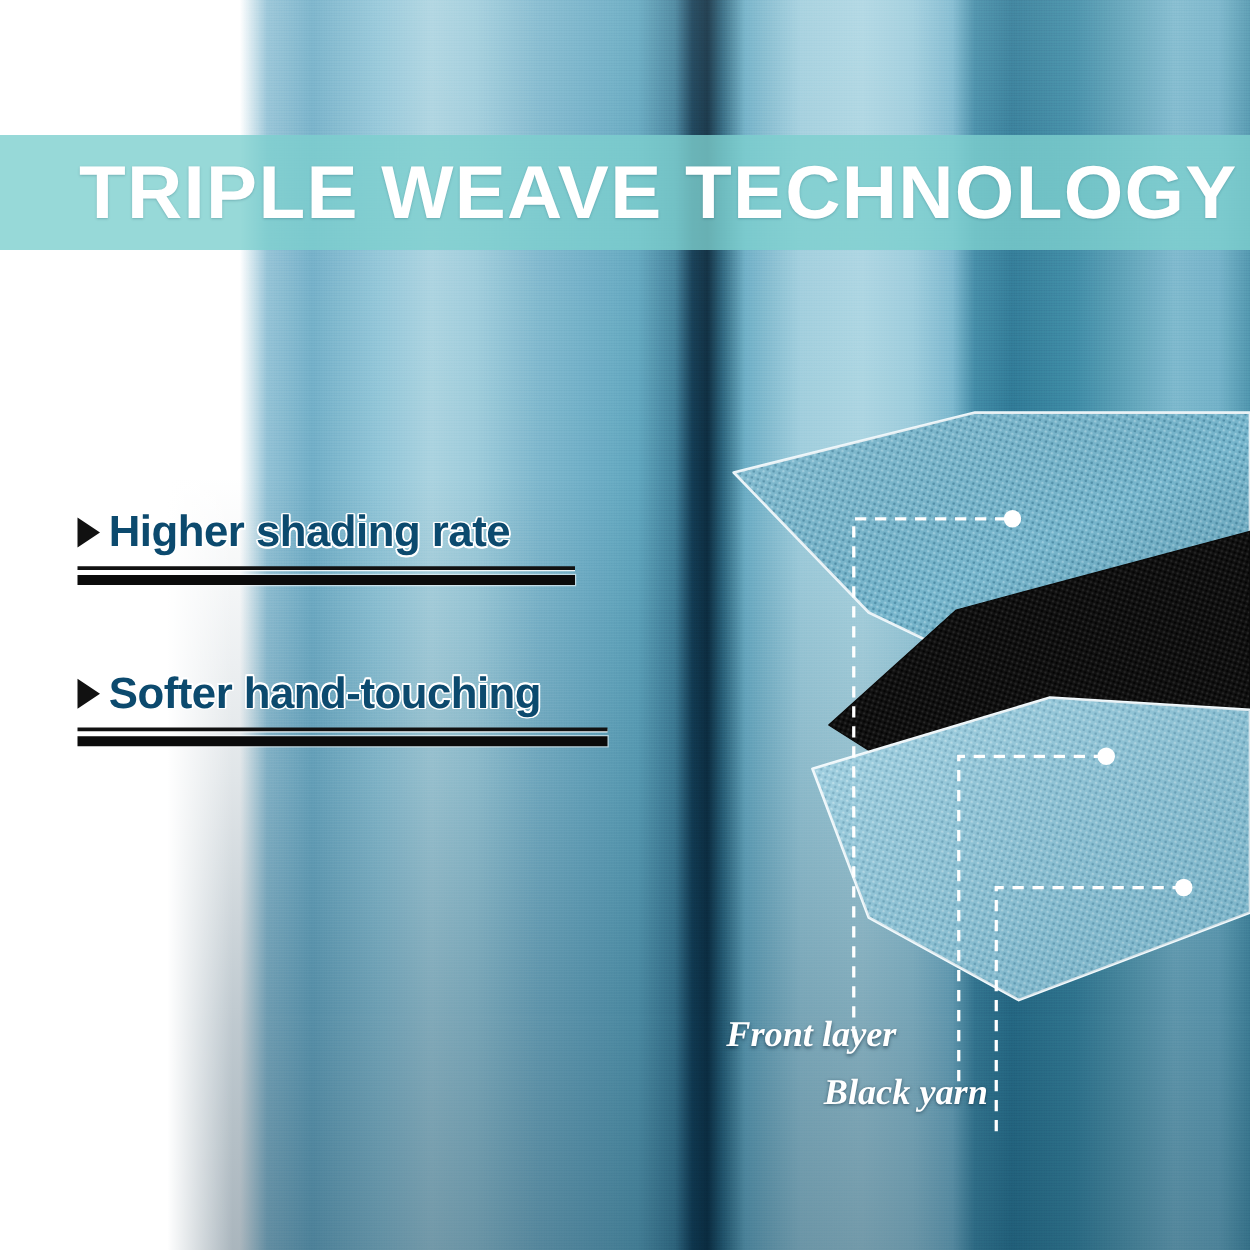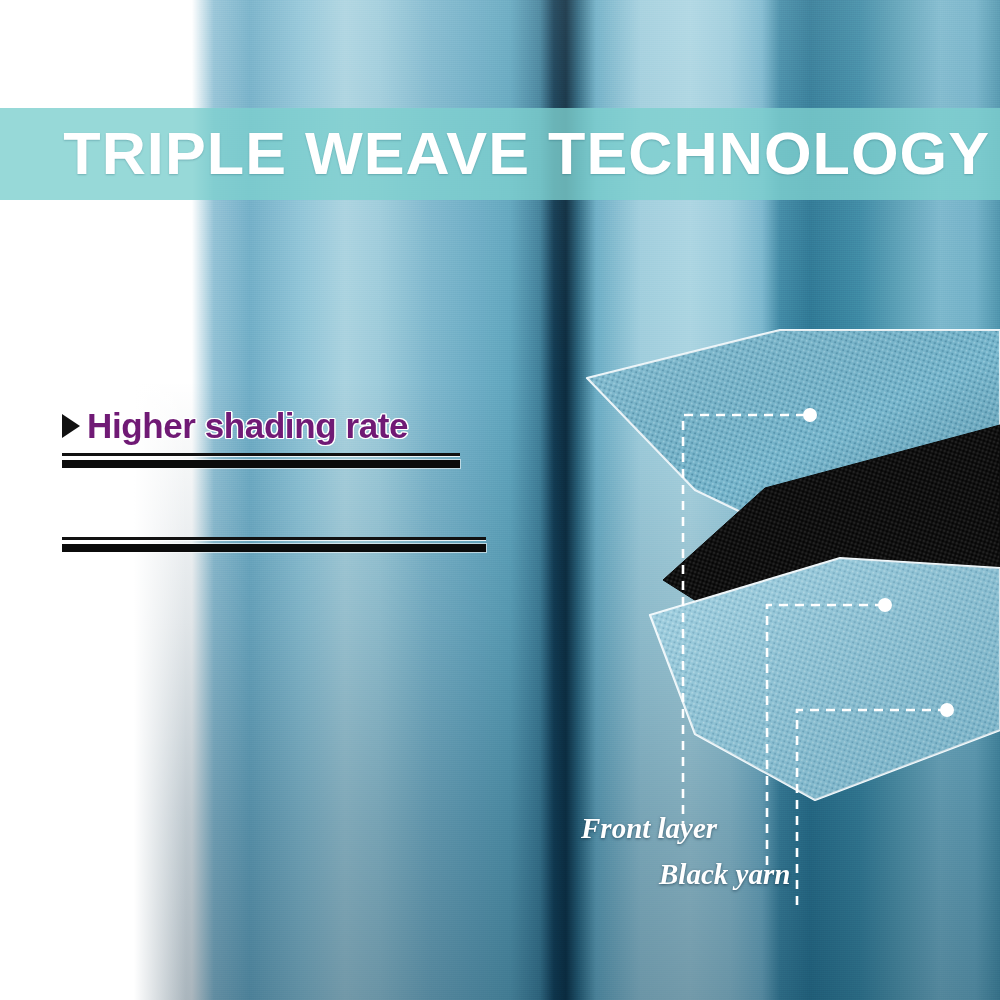--- a/index.html
+++ b/index.html
@@ -113,21 +113,21 @@
     border-top:12px solid transparent;
     border-bottom:12px solid transparent;
     flex:0 0 auto;
     margin-right:3px;
     filter:drop-shadow(0 0 1px rgba(255,255,255,.9));
   }
   .feature-text{
     font-family:"Liberation Sans",sans-serif;
     font-weight:700;
     font-size:35px;
-    color:#701a75;
+    color:#0c4a6e;
     line-height:1;
     letter-spacing:-0.4px;
     text-shadow:
       -1.4px 0 0 #ffffff, 1.4px 0 0 #ffffff,
       0 -1.4px 0 #ffffff, 0 1.4px 0 #ffffff,
       -1px -1px 0 #ffffff, 1px -1px 0 #ffffff,
       -1px 1px 0 #ffffff, 1px 1px 0 #ffffff;
   }
   .rule{position:relative;margin-top:10px;height:14px;}
   .rule .thin{
@@ -183,20 +183,24 @@
         <span class="caret"></span>
         <span class="feature-text">Higher shading rate</span>
       </div>
       <div class="rule w1">
         <span class="thin"></span>
         <span class="thick"></span>
       </div>
     </div>
 
     <div class="feature">
+      <div class="feature-row">
+        <span class="caret"></span>
+        <span class="feature-text">Softer hand-touching</span>
+      </div>
       <div class="rule w2">
         <span class="thin"></span>
         <span class="thick"></span>
       </div>
     </div>
 
 
   </div>
 
   <div class="diagram">

